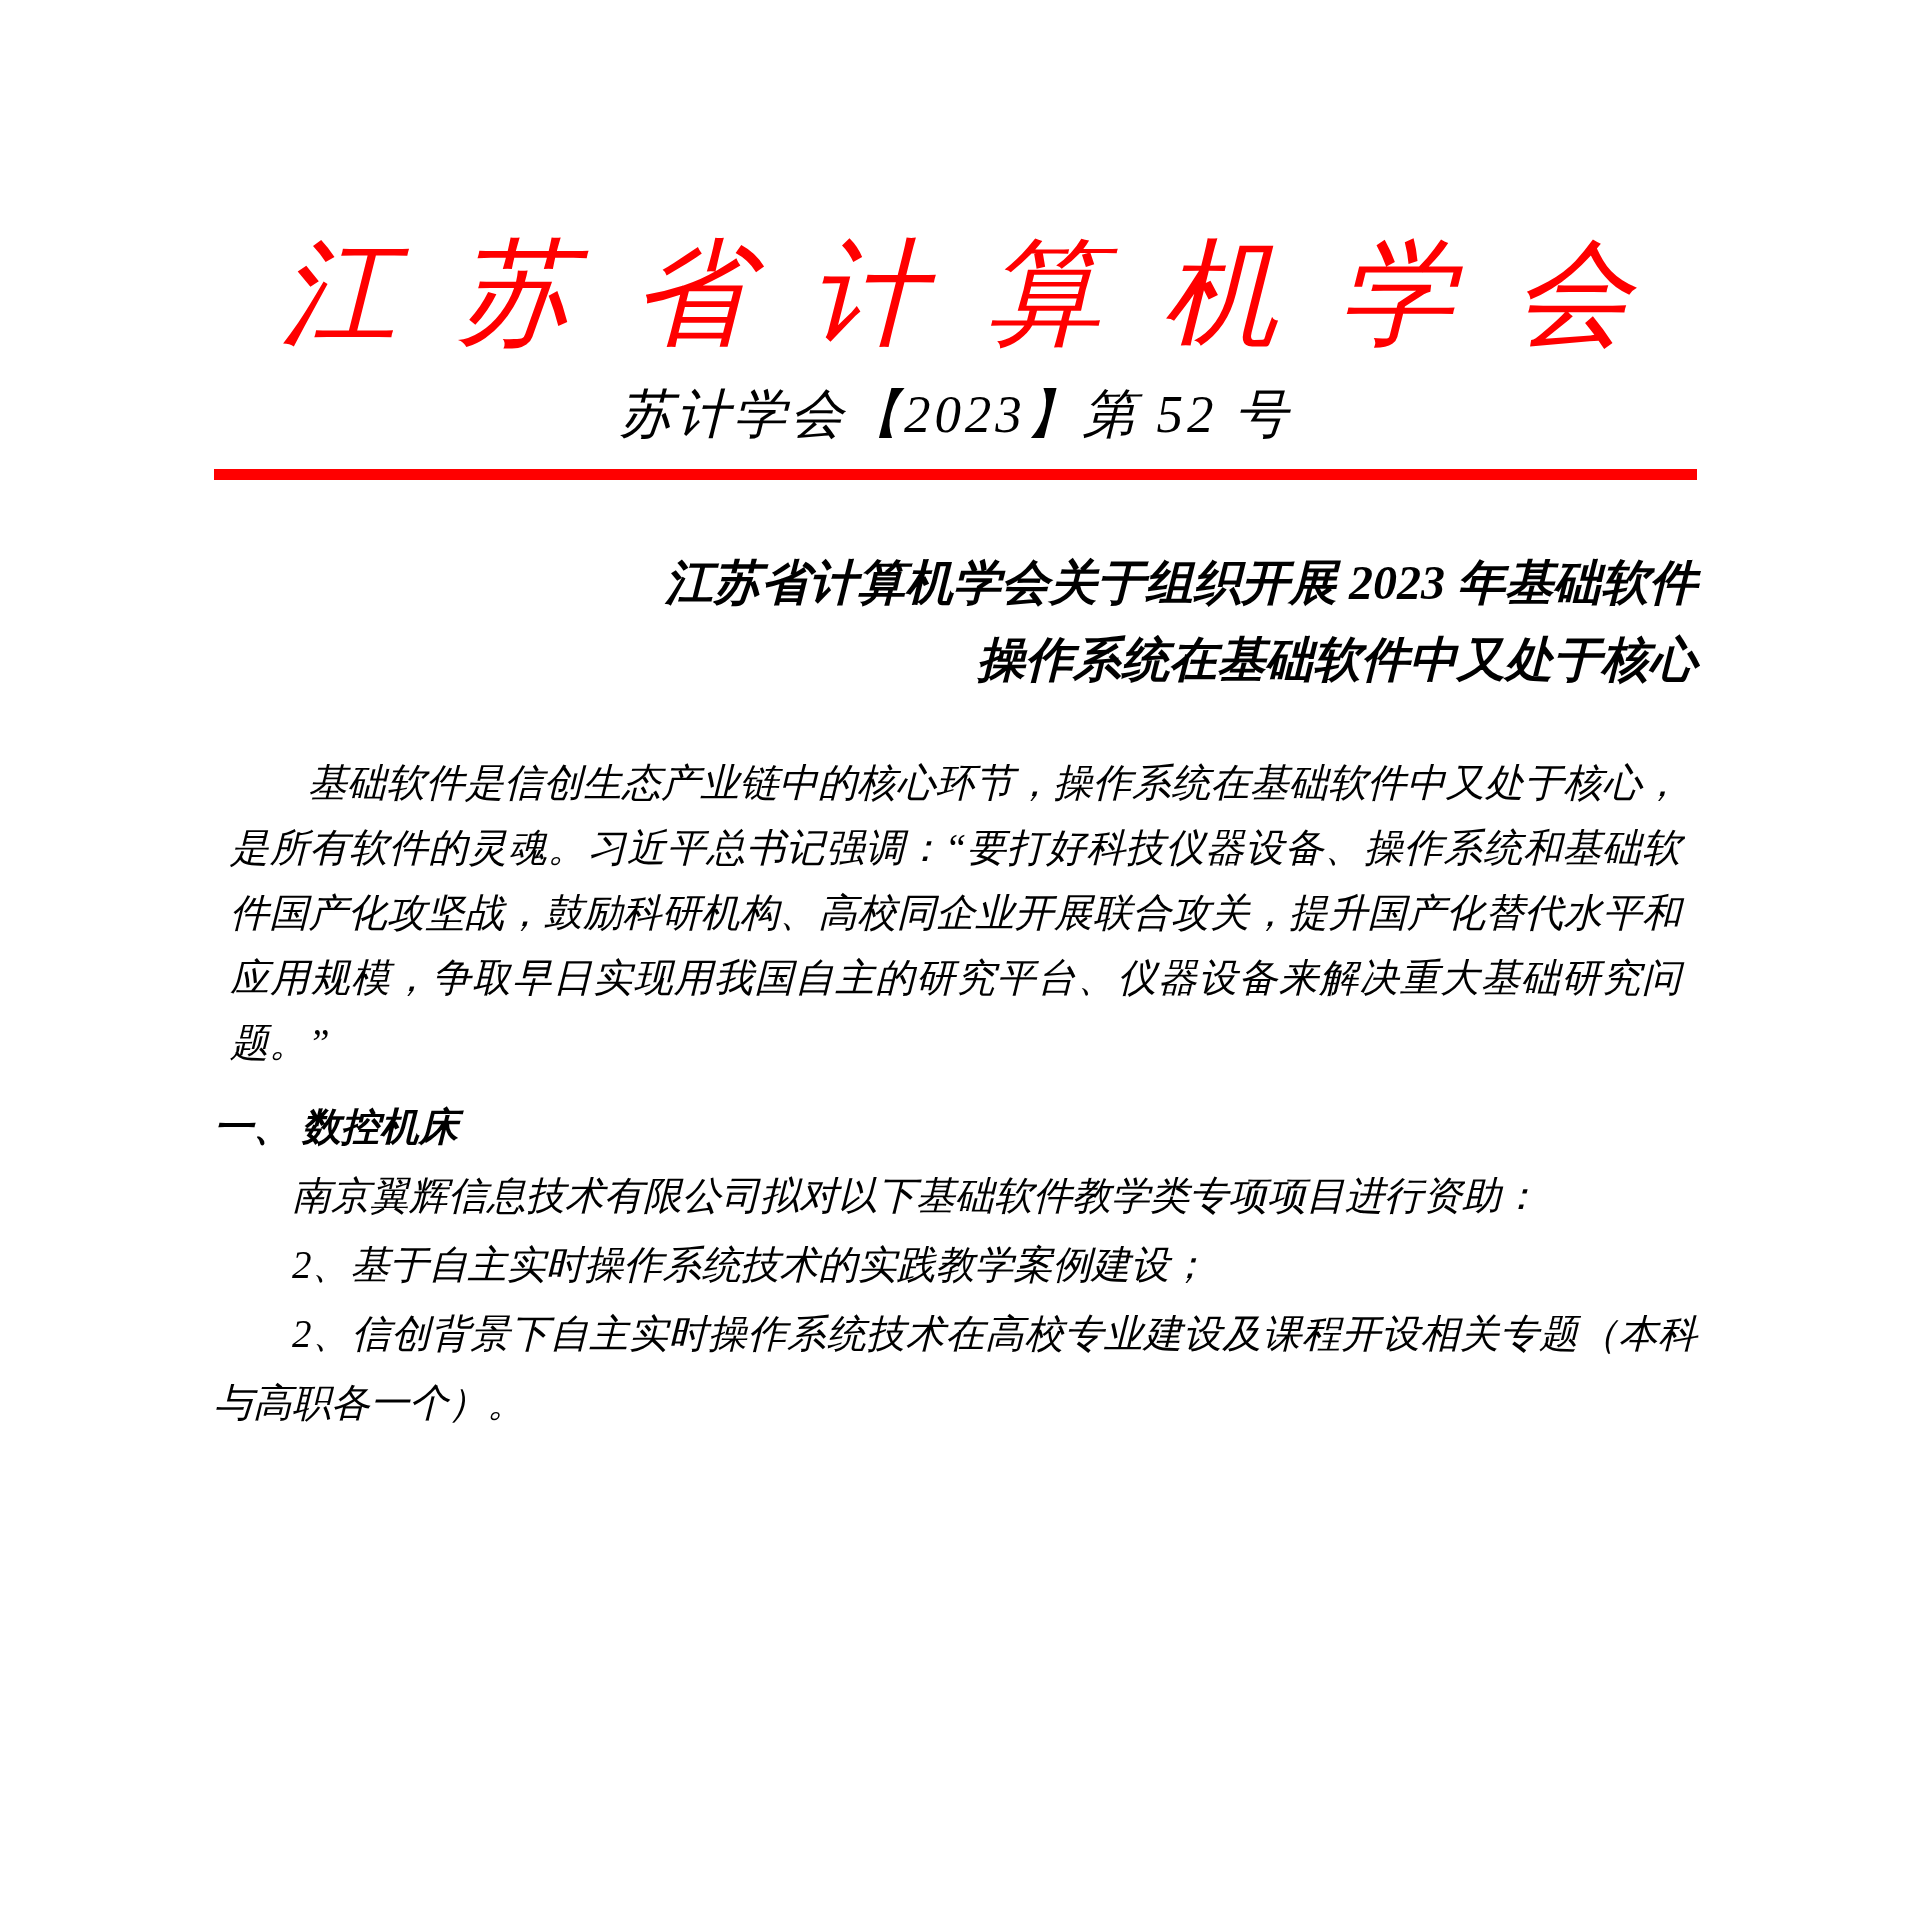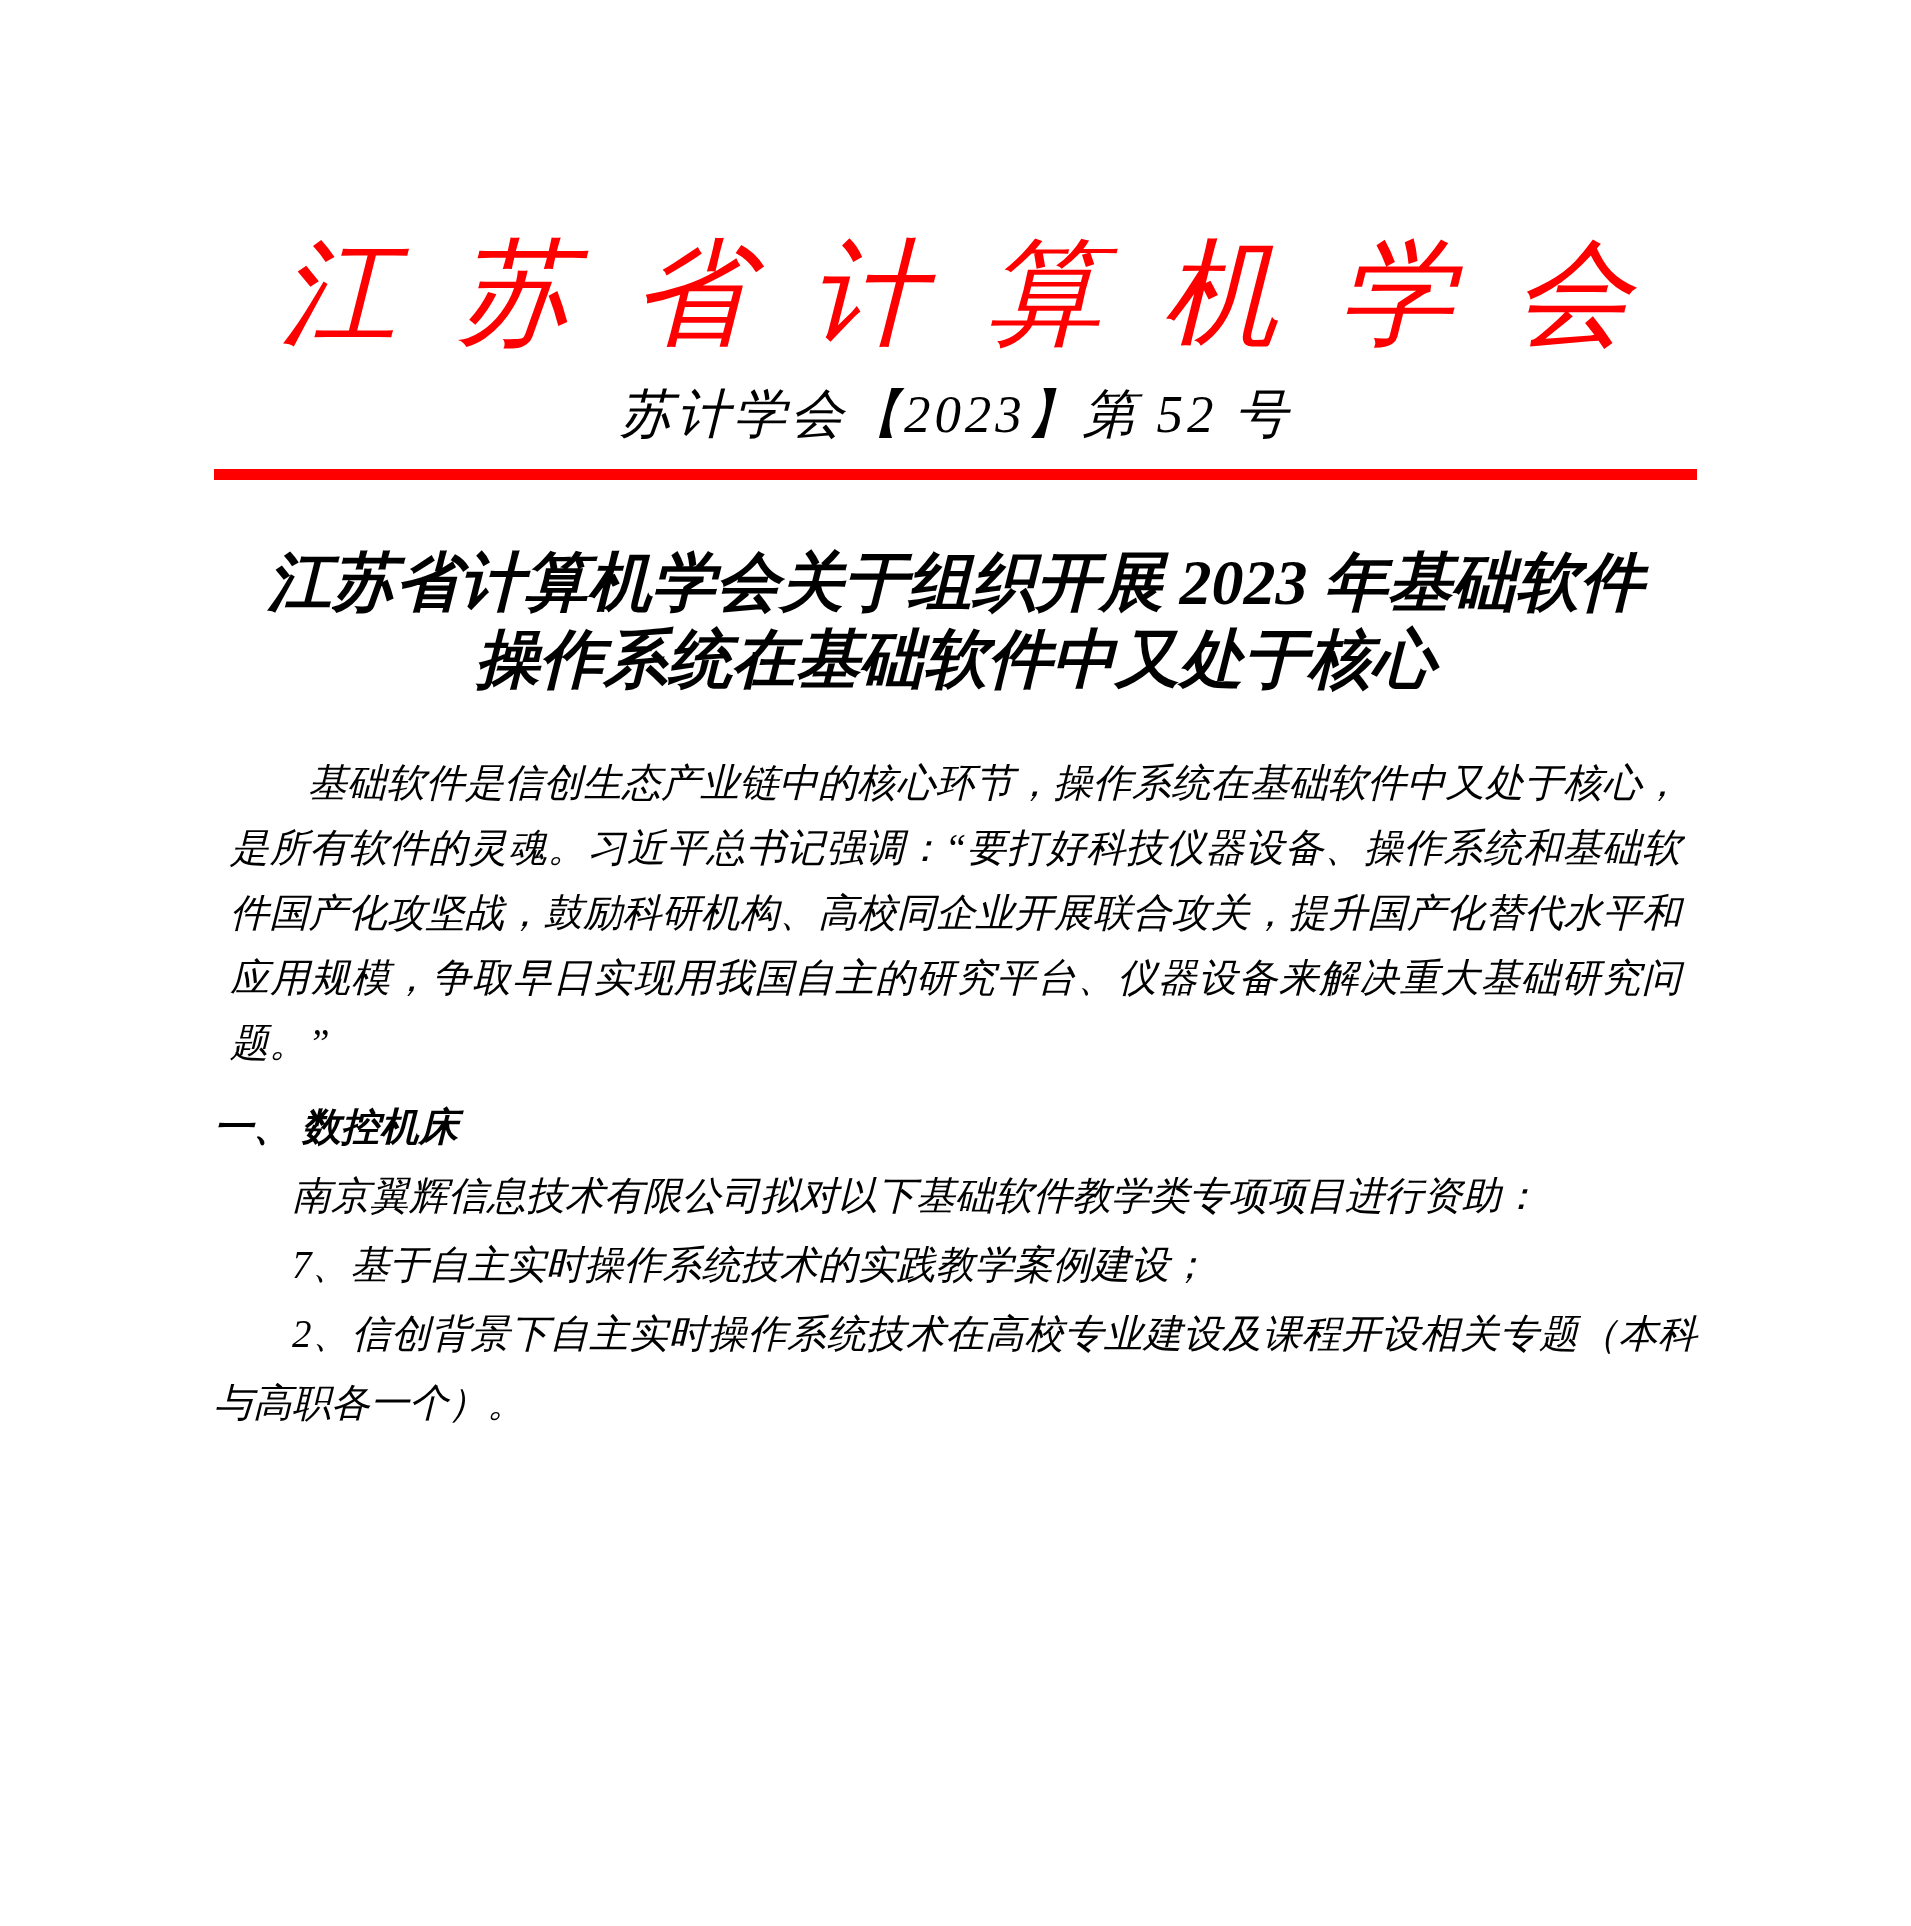--- a/index.html
+++ b/index.html
@@ -33,24 +33,24 @@
     font-style: italic;
     letter-spacing: 3.9px;
     line-height: 1.3;
   }
   .red-rule {
     margin-top: 21px;
     height: 10.4px;
   }
   .notice-title {
     margin-top: 64px;
-    text-align: center;
+    text-align: right;
     font-weight: bold;
     font-style: italic;
-    font-size: 64px;
+    font-size: 48px;
     line-height: 77px;
   }
   .body-text {
     margin-top: 52px;
     font-size: 39px;
     line-height: 65px;
     text-align: justify;
     font-style: italic;
   }
   .para { margin: 16px; text-indent: 2em; }
@@ -75,21 +75,21 @@
       <div>操作系统在基础软件中又处于核心</div>
     </div>
 
     <div class="body-text">
 
       <p class="para">基础软件是信创生态产业链中的核心环节，操作系统在基础软件中又处于核心，是所有软件的灵魂。习近平总书记强调：“要打好科技仪器设备、操作系统和基础软件国产化攻坚战，鼓励科研机构、高校同企业开展联合攻关，提升国产化替代水平和应用规模，争取早日实现用我国自主的研究平台、仪器设备来解决重大基础研究问题。”</p>
 
       <div class="section">
         <div class="sec-heading">一、 数控机床</div>
         <div class="sec-line">南京翼辉信息技术有限公司拟对以下基础软件教学类专项项目进行资助：</div>
-        <div class="sec-line">7、基于自主实时操作系统技术的实践教学案例建设；</div>
+        <div class="sec-line">2、基于自主实时操作系统技术的实践教学案例建设；</div>
         <div class="sec-line">2、信创背景下自主实时操作系统技术在高校专业建设及课程开设相关专题（本科与高职各一个）。</div>
       </div>
 
     </div>
   </div>
 
 </div>
 
 
 </body></html>

